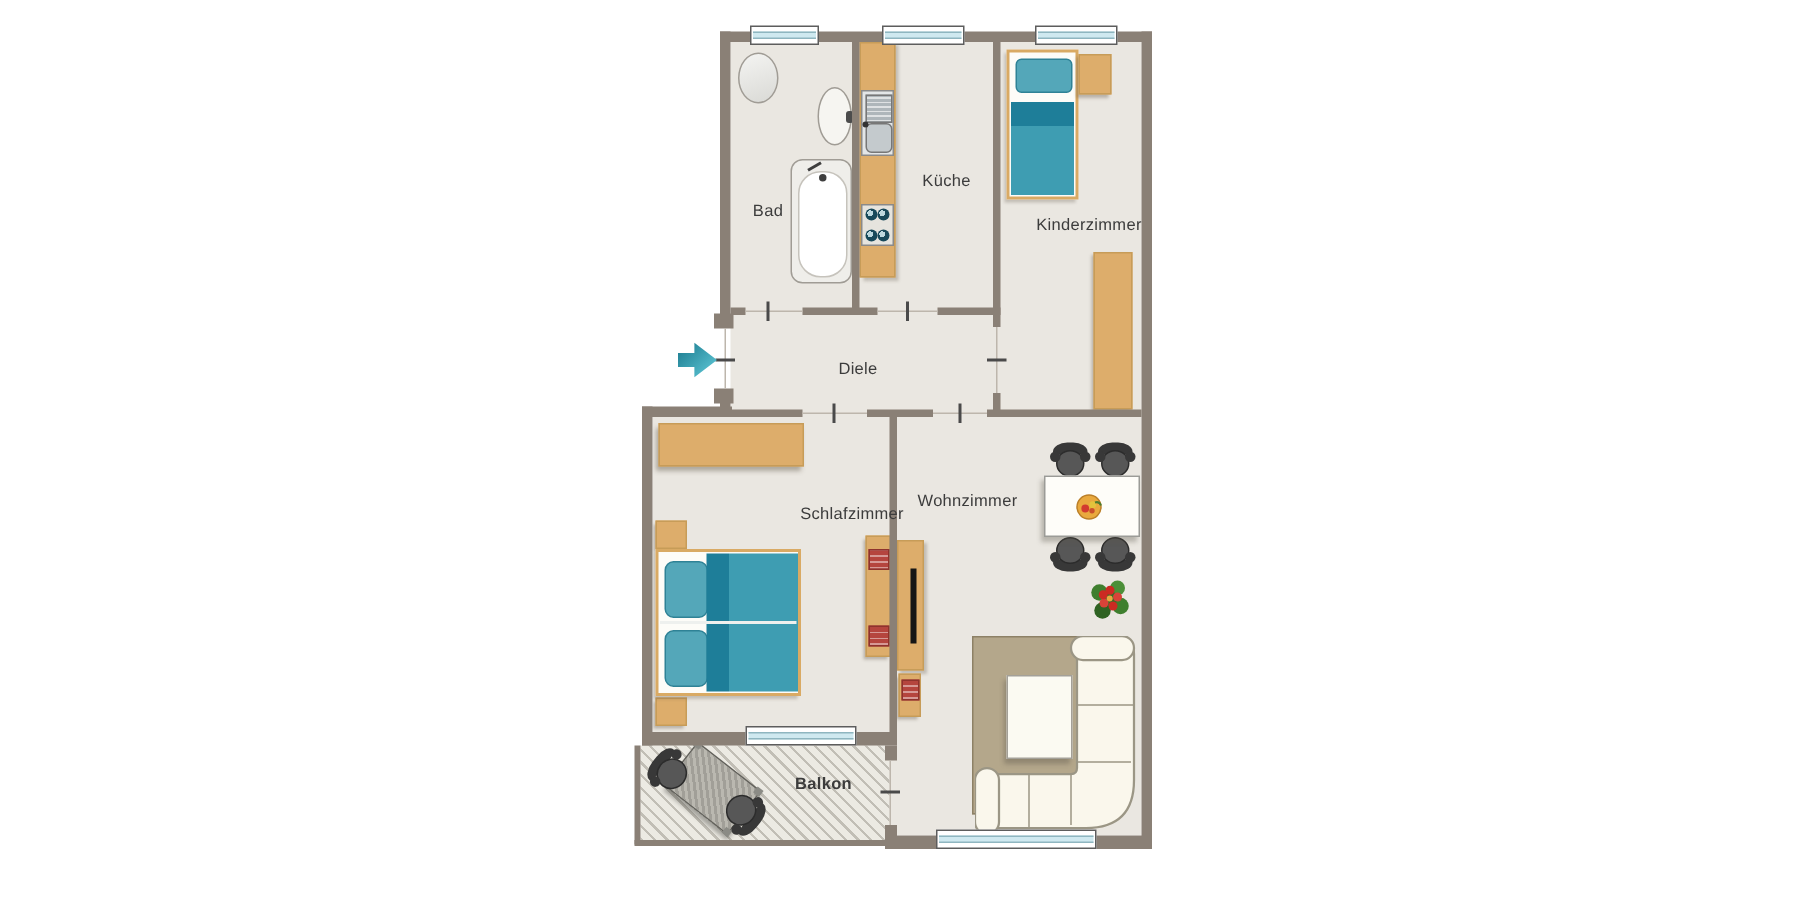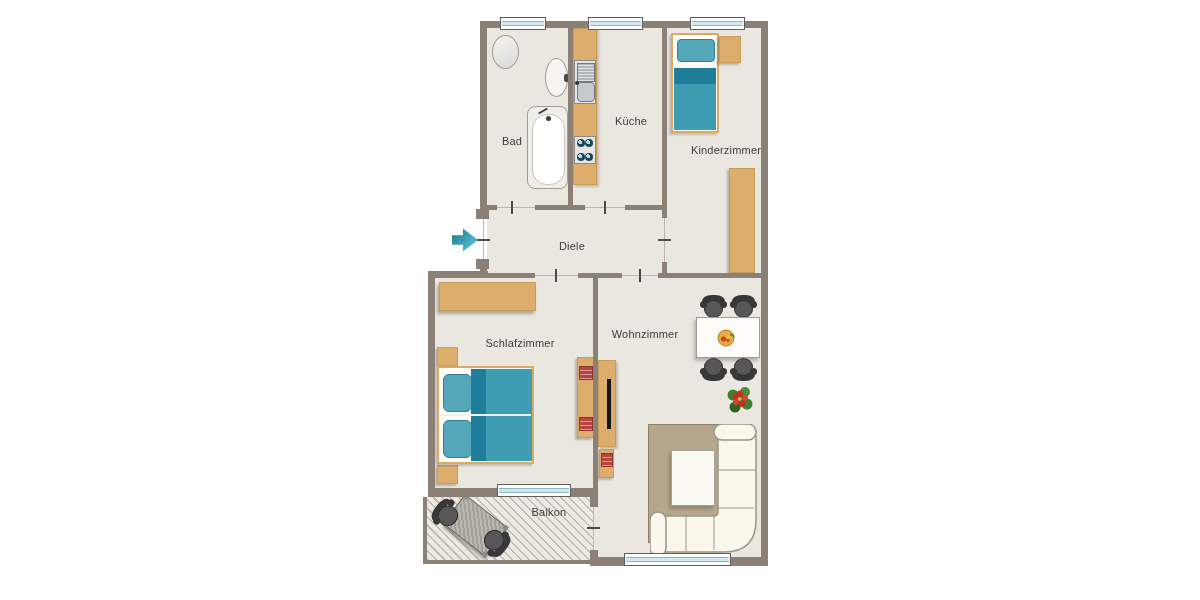--- a/index.html
+++ b/index.html
@@ -242,17 +242,17 @@
   <div class="window" style="left:624px;top:553px;width:107px;height:13px;">
       <div class="glass"></div>
     </div>
 
   <div class="arrow" style="left:452px;top:227px;width:26px;height:26px;"></div>
 
   <div class="room-label" style="left:512px;top:141px;">Bad</div>
   <div class="room-label" style="left:631px;top:121px;">Küche</div>
   <div class="room-label" style="left:726px;top:150px;">Kinderzimmer</div>
   <div class="room-label" style="left:572px;top:246px;">Diele</div>
-  <div class="room-label" style="left:512px;top:343px;padding-left:16px;">Schlafzimmer</div>
+  <div class="room-label" style="left:560px;top:343px;padding-left:16px;">Schlafzimmer</div>
   <div class="room-label" style="left:645px;top:334px;">Wohnzimmer</div>
-  <div class="room-label" style="left:549px;top:512px;">Balkon</div>
+  <div class="room-label" style="left:549px;top:523px;font-weight:bold;">Balkon</div>
 
 </div>
 
 </body></html>

